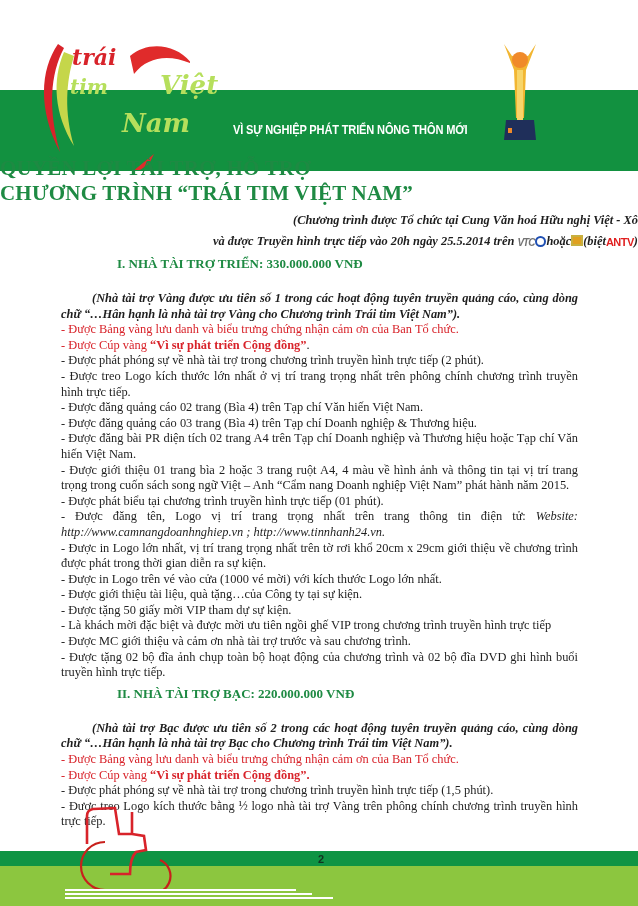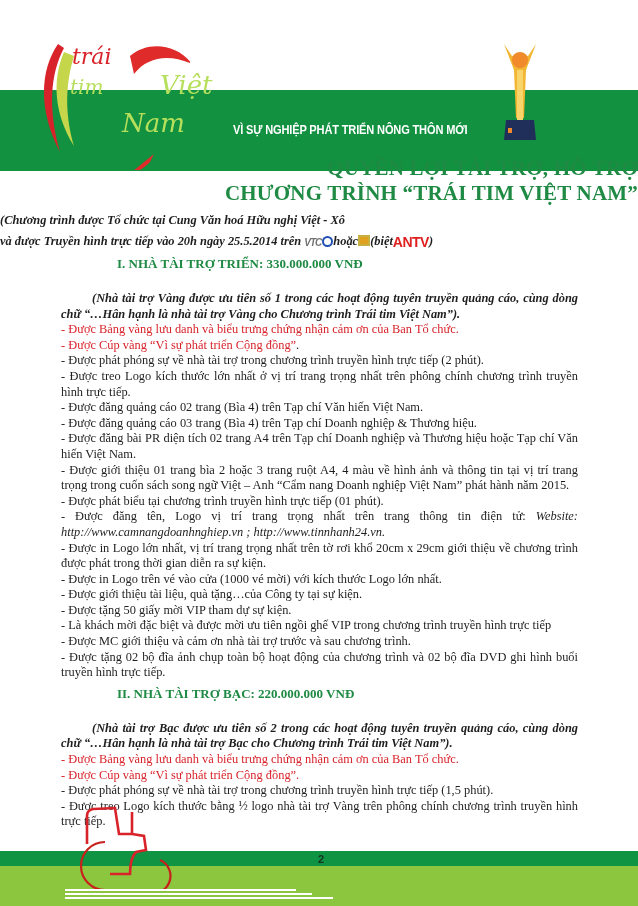--- a/index.html
+++ b/index.html
@@ -4,47 +4,47 @@
 <style>
   * { margin: 0; padding: 0; box-sizing: border-box; }
   html, body { width: 638px; height: 906px; background: #ffffff; overflow: hidden; }
   body { position: relative; font-family: "Liberation Serif", "DejaVu Serif", serif; color: #1e1e1e; }
 
   .header-band { position: absolute; left: 0; top: 90px; width: 638px; height: 81px; background: #129140; }
   .tagline { position: absolute; left: 233px; top: 122px; font-family: "Liberation Sans", "DejaVu Sans", sans-serif; font-weight: bold; font-size: 13.5px; color: #ffffff; letter-spacing: -0.2px; transform: scaleX(0.82); transform-origin: left center; white-space: nowrap; }
 
   .logo { position: absolute; left: 30px; top: 30px; width: 160px; height: 140px; }
   .logo svg { position: absolute; left: 0; top: 0; }
-  .logo-word { position: absolute; font-family: "DejaVu Serif", serif; font-style: italic; font-weight: normal; white-space: nowrap; text-align: center; }
+  .logo-word { position: absolute; font-family: "DejaVu Serif", serif; font-style: italic; font-weight: bold; white-space: nowrap; text-align: center; }
   .logo-trai { left: 42px; top: 14px; font-size: 22px; color: #d8232a; }
   .logo-tim { left: 40px; top: 45px; font-size: 20px; color: #b6df5c; }
   .logo-viet { left: 82px; top: 40px; font-size: 26px; color: #b6df5c; margin-left: 48px; }
   .logo-nam { left: 92px; top: 78px; font-size: 26px; color: #b6df5c; }
 
   .trophy { position: absolute; left: 500px; top: 40px; width: 40px; height: 105px; }
 
-  .title { position: absolute; left: 0; width: 638px; text-align: right; font-weight: bold; color: #1e8a43; font-size: 21px; letter-spacing: 0.2px; white-space: nowrap; }
+  .title { position: absolute; left: 0; width: 638px; text-align: left; font-weight: bold; color: #1e8a43; font-size: 21px; letter-spacing: 0.2px; white-space: nowrap; }
   .title-1 { top: 156px; }
   .title-2 { top: 181px; }
 
-  .subtitle { position: absolute; left: 0; width: 638px; text-align: left; font-style: italic; font-weight: bold; font-size: 12.4px; color: #1e1e1e; white-space: nowrap; }
+  .subtitle { position: absolute; left: 0; width: 638px; text-align: right; font-style: italic; font-weight: bold; font-size: 12.4px; color: #1e1e1e; white-space: nowrap; padding-left: 30px; }
   .subtitle-1 { top: 213px; }
   .subtitle-2 { top: 234px; }
   .chan { display: inline-block; vertical-align: middle; font-style: italic; font-weight: bold; font-family: "Liberation Sans", sans-serif; }
   .chan-vtc { color: #737373; font-size: 10px; letter-spacing: -1px; }
   .chan-vtc .ring { display: inline-block; width: 11px; height: 11px; border: 2px solid #1f4fb2; border-radius: 50%; margin-left: 1px; vertical-align: -1px; }
   .chan-vtv { display: inline-block; width: 12px; height: 11px; background: #e0a020; border: 2px solid #c8b040; vertical-align: -1px; }
-  .chan-antv { color: #e02020; font-size: 14px; font-style: normal; letter-spacing: -0.5px; }
+  .chan-antv { color: #e02020; font-size: 11px; font-style: normal; letter-spacing: -0.5px; }
 
   .body { position: absolute; left: 61px; top: 255px; width: 517px; font-size: 12.4px; line-height: 15.6px; }
   .sec-head { font-weight: bold; color: #1e8a43; font-size: 13px; padding-left: 56px; height: 18px; line-height: 18px; }
   .intro { font-style: italic; font-weight: bold; text-indent: 31px; text-align: justify; margin-top: 18px; }
   .item { text-align: justify; }
   .item.red { color: #d8232a; }
-  .item .strong { font-weight: normal; }
+  .item .strong { font-weight: bold; }
   .item .ital { font-style: italic; }
   .gap { height: 4px; }
 
   .bottom-band-dark { position: absolute; left: 0; top: 851px; width: 638px; height: 16px; background: #0f9444; }
   .bottom-band-light { position: absolute; left: 0; top: 866px; width: 638px; height: 40px; background: #8cc63f; }
   .page-num { position: absolute; left: 0; top: 851px; width: 638px; text-align: center; font-family: "Liberation Sans", sans-serif; font-weight: bold; font-size: 11px; color: #13321f; line-height: 16px; padding-left: 4px; }
   .tractor { position: absolute; left: 60px; top: 790px; width: 120px; height: 100px; }
   .speed-lines { position: absolute; left: 65px; top: 889px; }
   .speed-lines div { height: 1.5px; background: #ffffff; margin-bottom: 2.5px; }
 </style>

